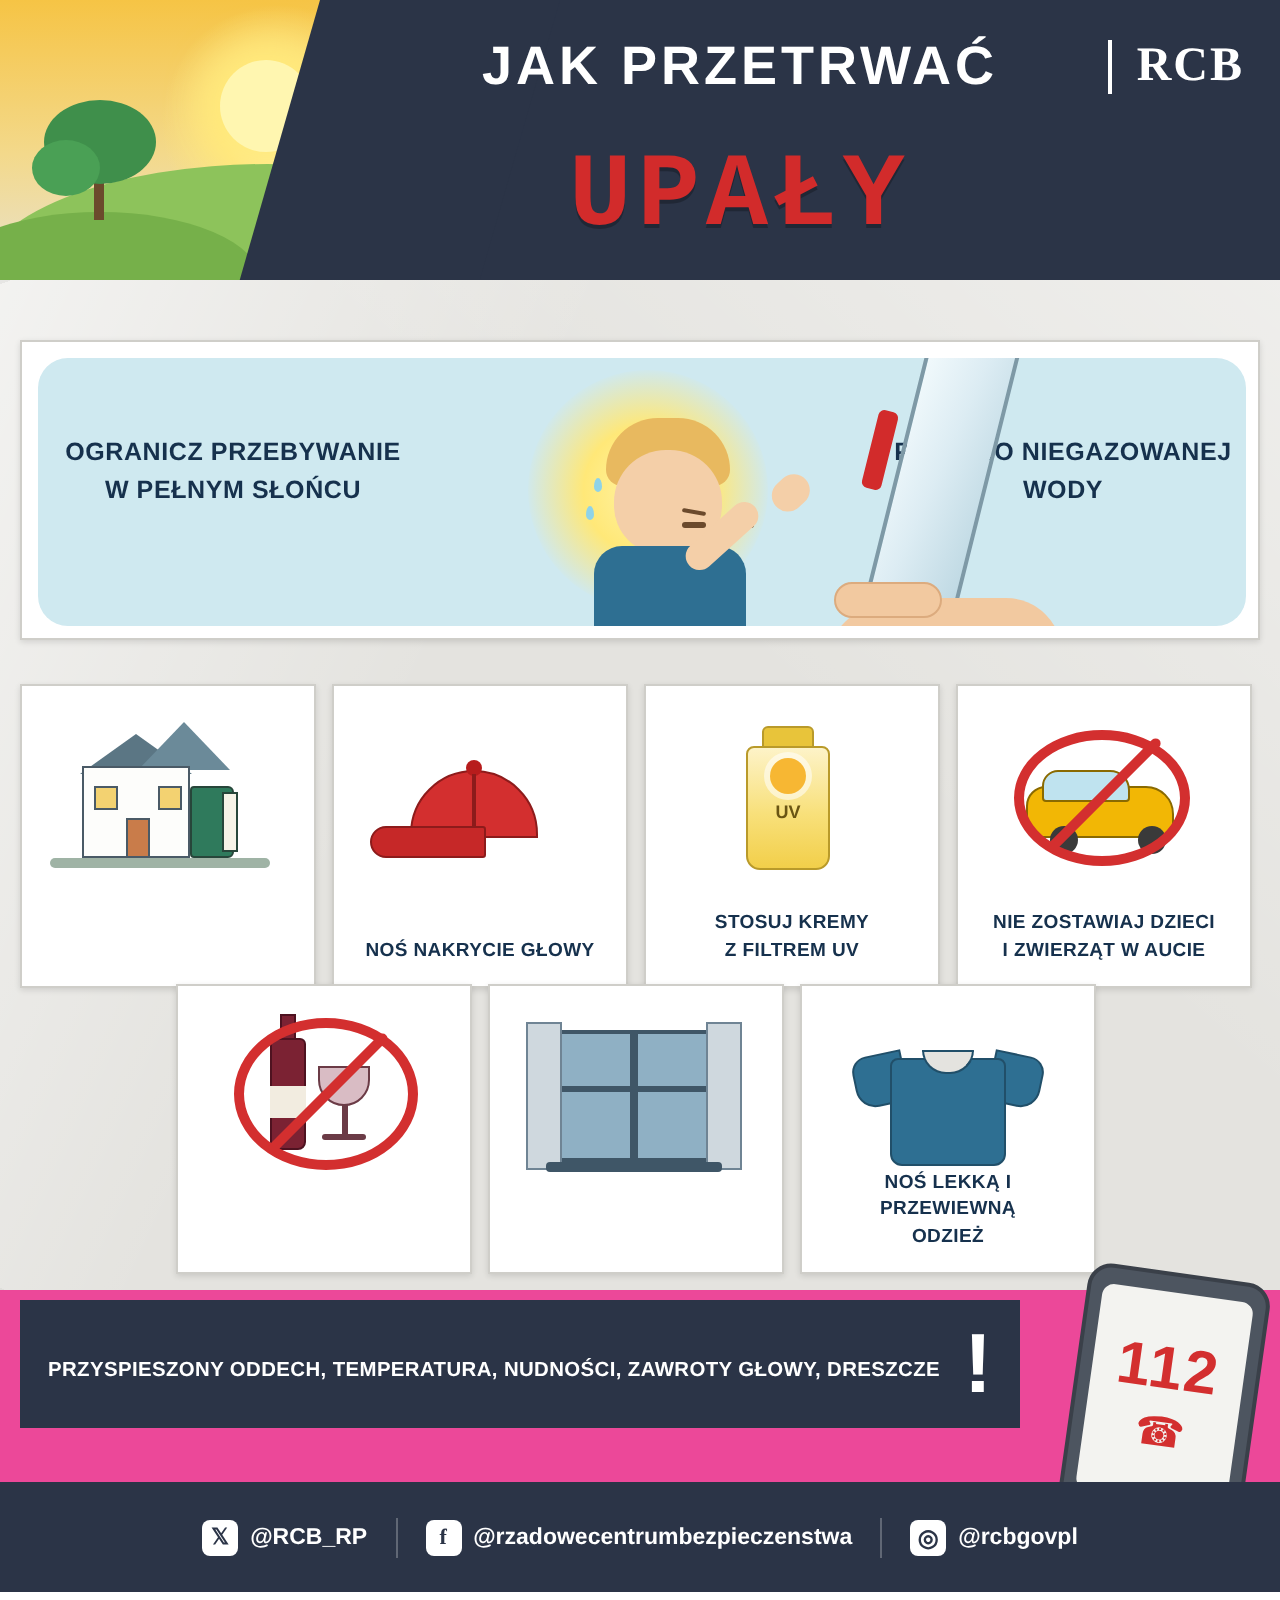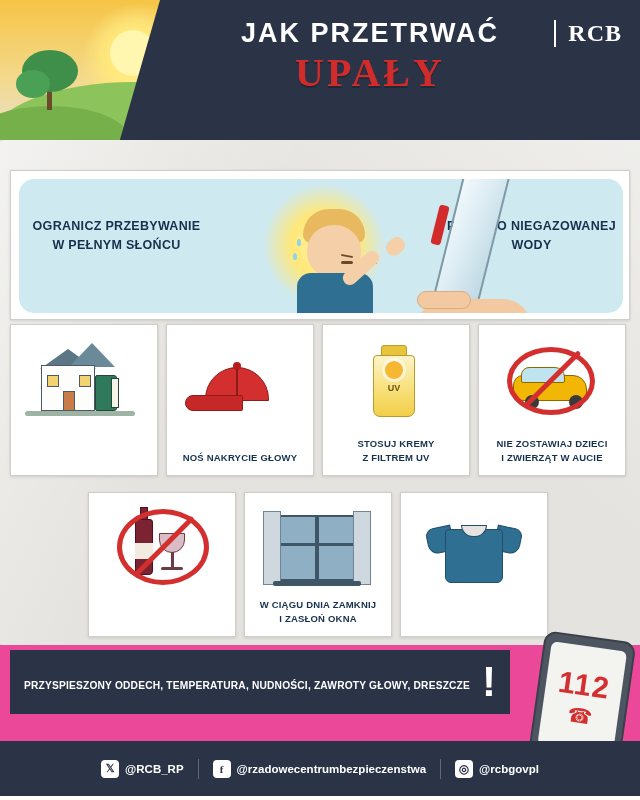--- a/index.html
+++ b/index.html
@@ -78,25 +78,25 @@
   }
   .title-1 {
     color: #ffffff;
     font-size: 27px;
     font-weight: bold;
     letter-spacing: 2px;
     line-height: 1.15;
   }
   .title-2 {
     color: #d22b2b;
-    font-family: Liberation Serif, serif;
-    font-size: 40px;
+    font-family: Liberation Mono, monospace;
+    font-size: 52px;
     font-weight: bold;
     letter-spacing: 3px;
-    margin-top: 0;
+    margin-top: 20px;
     text-shadow: 0 2px 0 rgba(0,0,0,.25);
   }
   .rcb-logo {
     position: absolute; right: 18px; top: 20px;
     color: #ffffff;
     font-family: "Liberation Serif", serif;
     font-size: 24px; font-weight: bold;
     letter-spacing: 1px;
     padding-left: 12px;
     border-left: 2px solid #ffffff;
@@ -208,21 +208,21 @@
   .card-label {
     position: absolute; left: 6px; right: 6px; bottom: 10px;
     text-align: center;
     color: #16314d;
     font-size: 9.5px;
     font-weight: bold;
     line-height: 1.45;
     letter-spacing: .2px;
     white-space: pre-line;
   }
-  .row1 .card { top: 324px; width: 148px; height: 152px; text-decoration: underline; }
+  .row1 .card { top: 342px; width: 148px; height: 152px; text-decoration: underline; }
   .row1 .c1 { left: 10px; }
   .row1 .c2 { left: 166px; }
   .row1 .c3 { left: 322px; }
   .row1 .c4 { left: 478px; }
   .row2 .card { top: 492px; width: 148px; height: 145px; }
   .row2 .c1 { left: 88px; }
   .row2 .c2 { left: 244px; }
   .row2 .c3 { left: 400px; }
 
   
@@ -477,31 +477,31 @@
 
     <div class="card c2">
       <div class="card-art">
         <div class="win-frame"></div>
         <div class="win-mullion-v"></div>
         <div class="win-mullion-h"></div>
         <div class="win-curtain-l"></div>
         <div class="win-curtain-r"></div>
         <div class="win-sill"></div>
       </div>
-      <div class="card-label">W CIĄGU DNIA ZAMKNIJ
-I ZASŁOŃ OKNA</div>
     </div>
 
     <div class="card c3">
       <div class="card-art">
         <div class="shirt-sleeve-l"></div>
         <div class="shirt-sleeve-r"></div>
         <div class="shirt-main"></div>
         <div class="shirt-collar"></div>
       </div>
+      <div class="card-label">NOŚ LEKKĄ I PRZEWIEWNĄ
+ODZIEŻ</div>
     </div>
   </div>
 
   <div class="alert">
     <div class="alert-texts">
       <div class="alert-line2">PRZYSPIESZONY ODDECH, TEMPERATURA, NUDNOŚCI, ZAWROTY GŁOWY, DRESZCZE</div>
     </div>
     <div class="alert-bang">!</div>
   </div>
 

